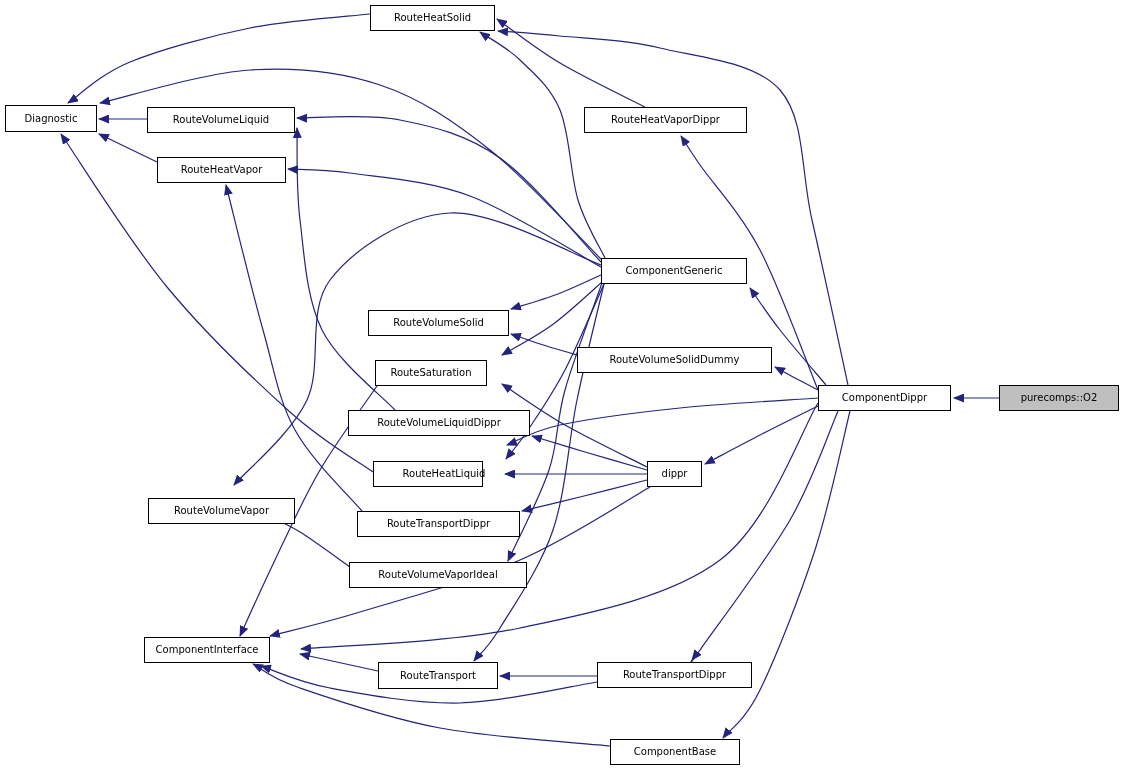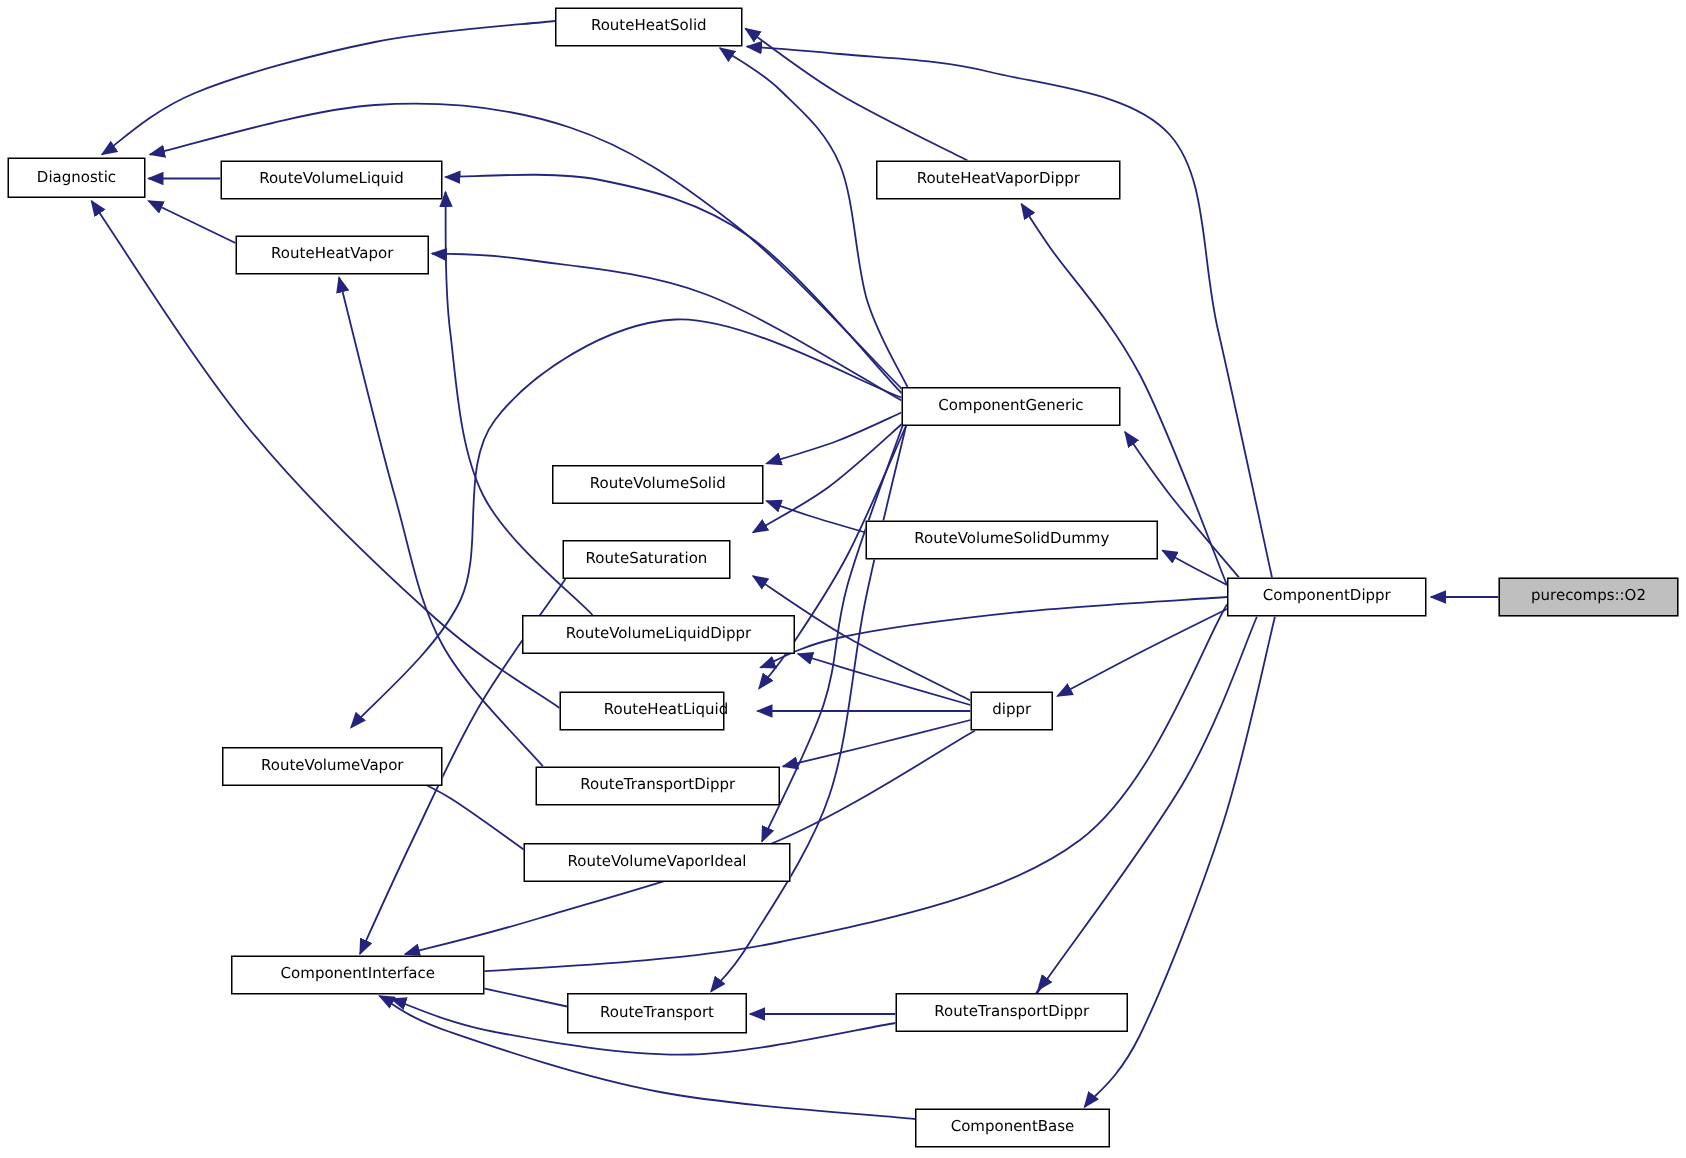--- a/index.html
+++ b/index.html
@@ -121,21 +121,21 @@
       </div>
       <div class="node" style="left: 357px; top: 511px; width: 163px; height: 26px; border-color: rgb(0, 0, 0);">
         <span>RouteTransportDippr</span>
       </div>
       <div class="node" style="left: 148px; top: 486px; width: 147px; height: 26px; border-color: rgb(0, 0, 0); margin-top: 12px;">
         <span>RouteVolumeVapor</span>
       </div>
       <div class="node" style="left: 349px; top: 562px; width: 178px; height: 26px; border-color: rgb(0, 0, 0);">
         <span>RouteVolumeVaporIdeal</span>
       </div>
-      <div class="node" style="left: 144px; top: 637px; width: 169px; height: 26px; border-color: rgb(0, 0, 0); margin-left: 10px;">
+      <div class="node" style="left: 144px; top: 637px; width: 126px; height: 26px; border-color: rgb(0, 0, 0);">
         <span>ComponentInterface</span>
       </div>
       <div class="node" style="left: 378px; top: 662px; width: 120px; height: 27px; border-color: rgb(0, 0, 0);">
         <span>RouteTransport</span>
       </div>
       <div class="node" style="left: 597px; top: 662px; width: 155px; height: 26px; border-color: rgb(0, 0, 0);">
         <span>RouteTransportDippr</span>
       </div>
       <div class="node" style="left: 610px; top: 739px; width: 130px; height: 26px; border-color: rgb(0, 0, 0);">
         <span>ComponentBase</span>

